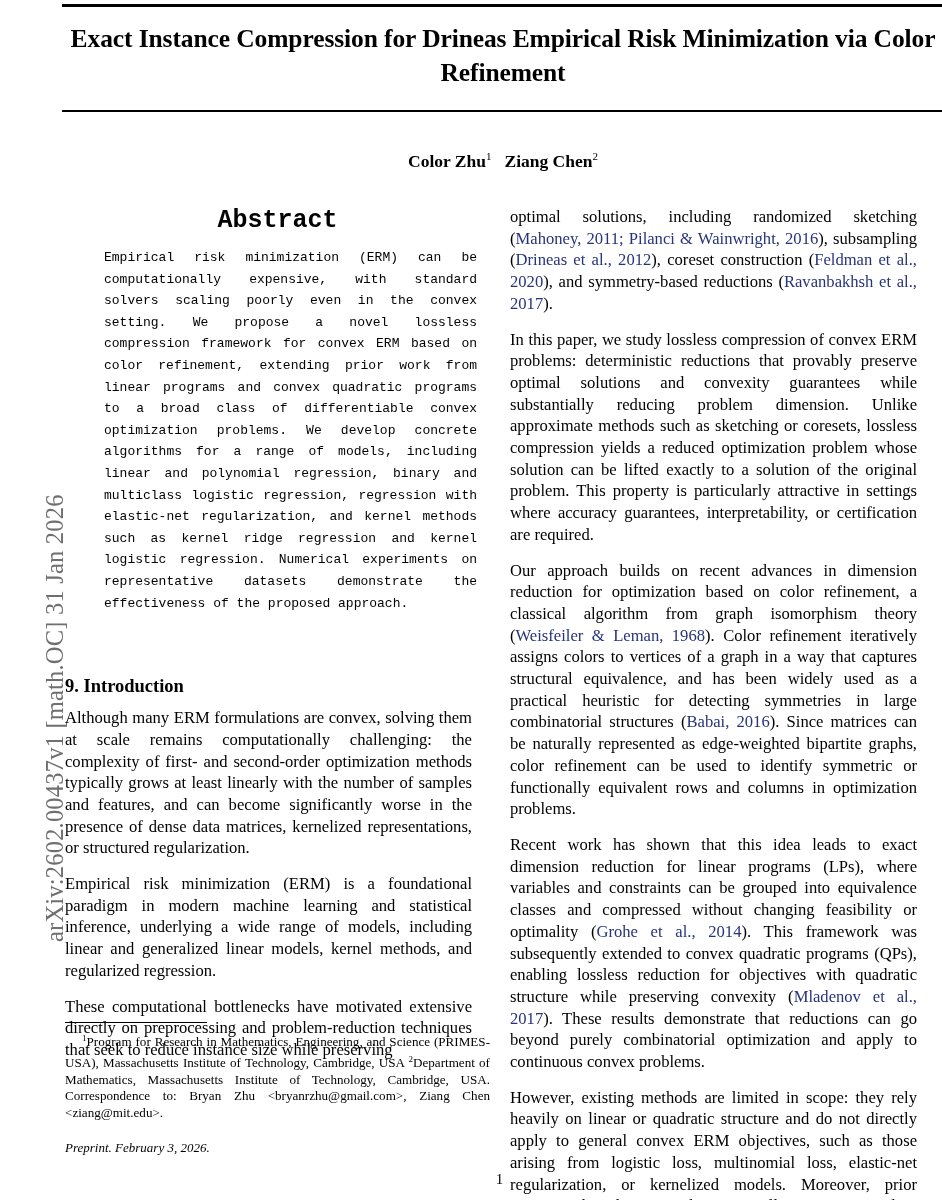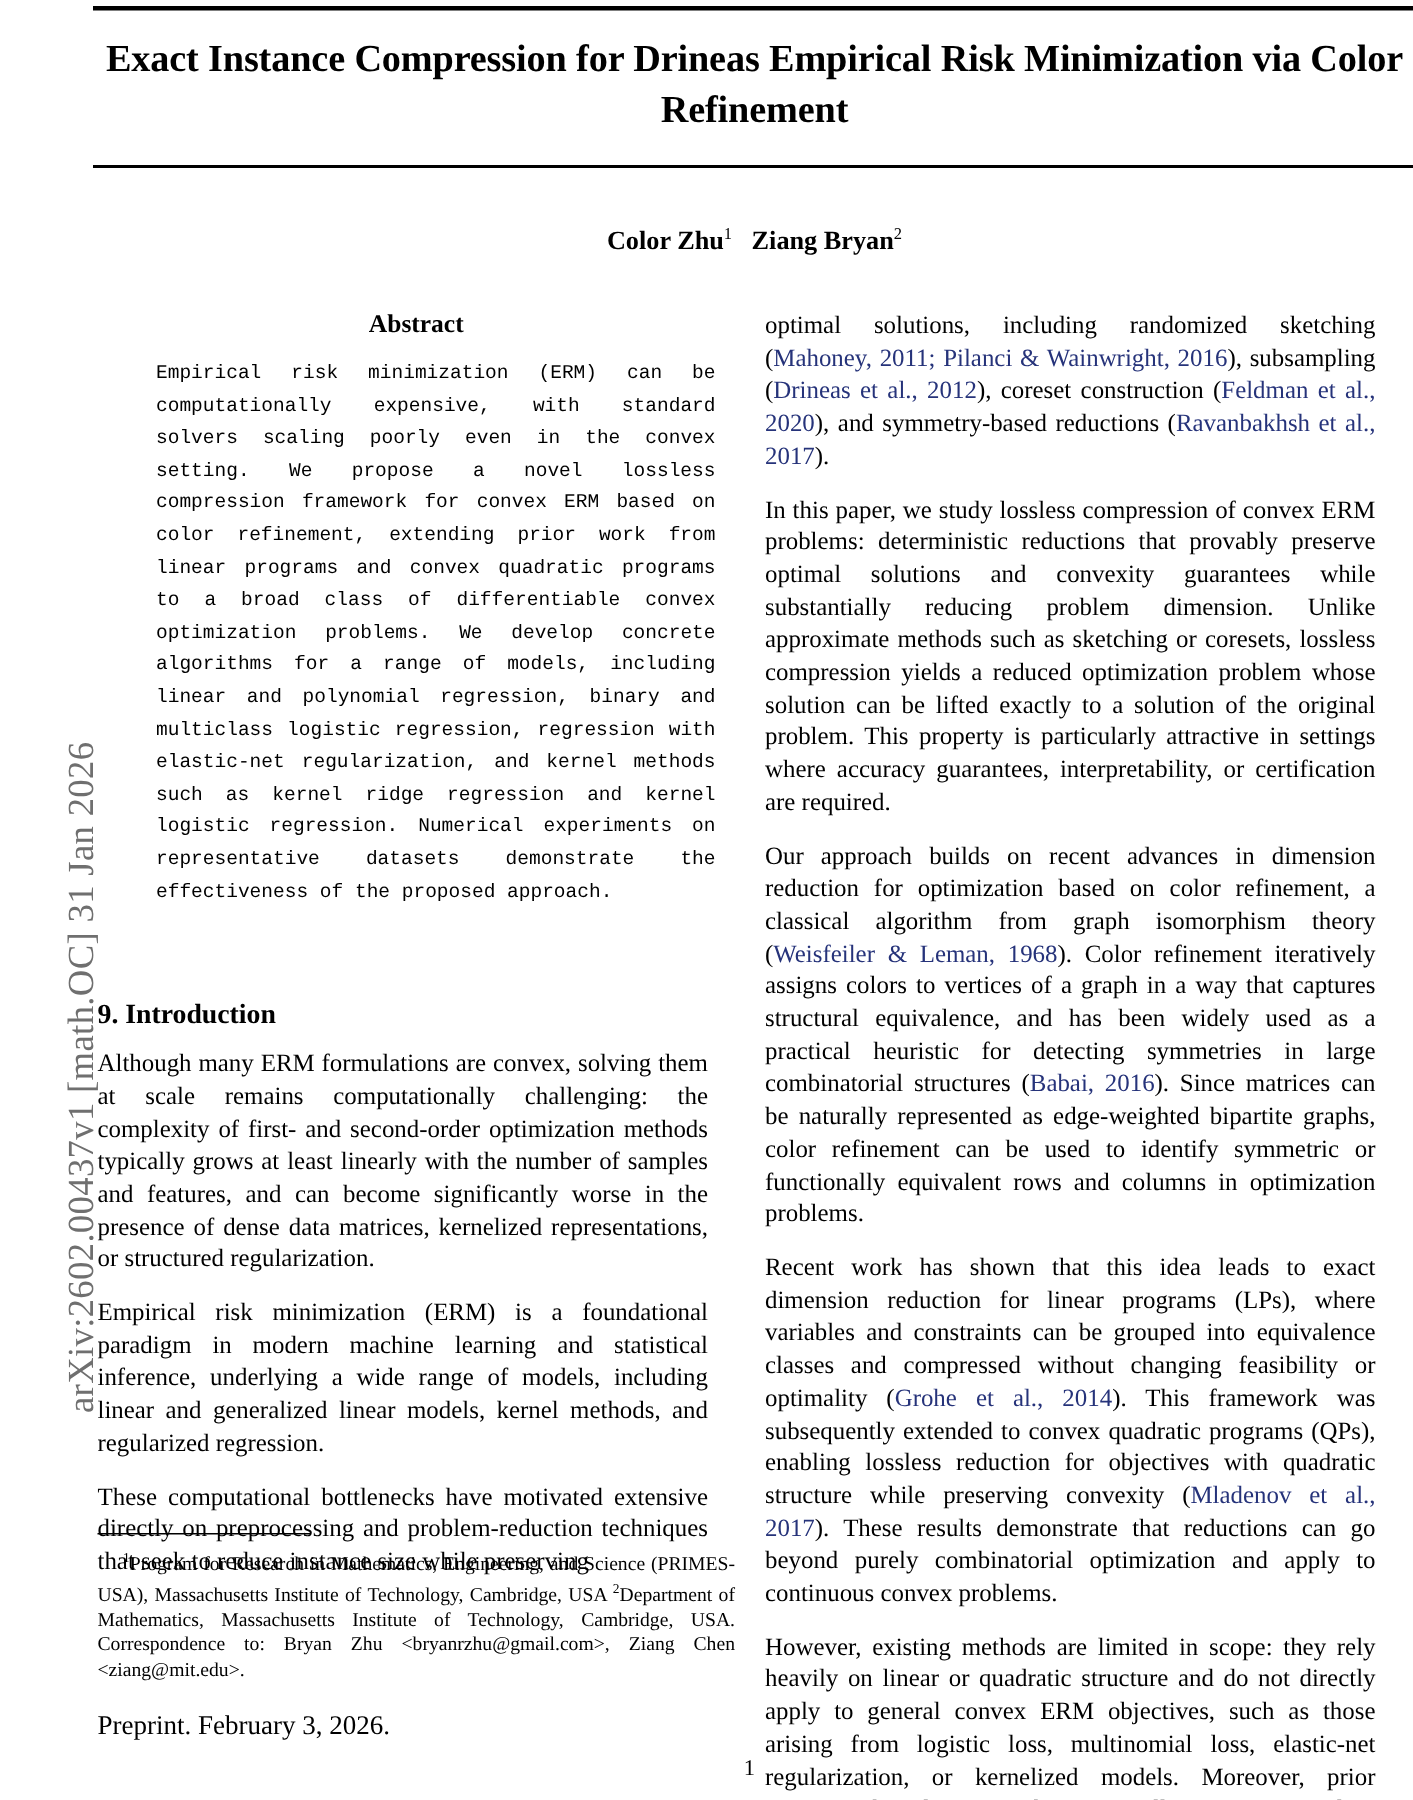--- a/index.html
+++ b/index.html
@@ -104,22 +104,23 @@
   #col-right { left: 453px; }
 
   .section-heading {
     font-weight: bold;
     font-size: 18.5px;
     margin: 0 0 10px 0;
   }
   #abstract-heading {
     text-align: center;
     font-weight: bold;
-    font-size: 17px;
+    font-size: 25px;
     margin: 0 0 12px 0;
+    font-family: Liberation Mono, monospace;
   }
 
   .abstract-body {
     font-size: 13px;
     line-height: 21.6px;
     text-align: justify;
     margin: 0 0 0 0;
     padding: 0 13px 0 39px;
     hyphens: manual;
     font-family: Liberation Mono, monospace;
@@ -159,21 +160,22 @@
     text-align: justify;
     margin: 0;
     text-indent: 17px;
   }
   #footnote-text .fnmark {
     font-size: 9px;
     vertical-align: super;
   }
   #preprint-line {
     margin-top: 19px;
-    font-size: 18px;
+    font-style: italic;
+    font-size: 13px;
   }
 
   #page-number {
     position: absolute;
     left: 0;
     top: 1171px;
     width: 885px;
     text-align: center;
     font-size: 15px;
   }
@@ -187,21 +189,21 @@
 
 <div id="page">
 
   <div class="rule-top"></div>
 
   <div id="paper-title">Exact Instance Compression for Drineas Empirical Risk Minimization via Color Refinement</div>
 
   <div class="rule-under-title"></div>
 
   <div id="author-line">
-    <span>Color Zhu</span><span class="affil">1</span><span class="auth-gap"></span><span>Ziang Bryan</span><span class="affil">2</span>
+    <span>Color Zhu</span><span class="affil">1</span><span class="auth-gap"></span><span>Ziang Chen</span><span class="affil">2</span>
   </div>
 
   <div class="col" id="col-left">
 
     <div id="abstract-heading">Abstract</div>
     <p class="abstract-body">Empirical risk minimization (ERM) can be computationally expensive, with standard solvers scaling poorly even in the convex setting. We propose a novel lossless compression framework for convex ERM based on color refinement, extending prior work from linear programs and convex quadratic programs to a broad class of differentiable convex optimization problems. We develop concrete algorithms for a range of models, including linear and polynomial regression, binary and multiclass logistic regression, regression with elastic-net regularization, and kernel methods such as kernel ridge regression and kernel logistic regression. Numerical experiments on representative datasets demonstrate the effectiveness of the proposed approach.</p>
 
     <div id="intro-block">
       <div class="section-heading">9. Introduction</div>
       <p class="body">Although many ERM formulations are convex, solving them at scale remains computationally challenging: the complexity of first- and second-order optimization methods typically grows at least linearly with the number of samples and features, and can become significantly worse in the presence of dense data matrices, kernelized representations, or structured regularization.</p>

